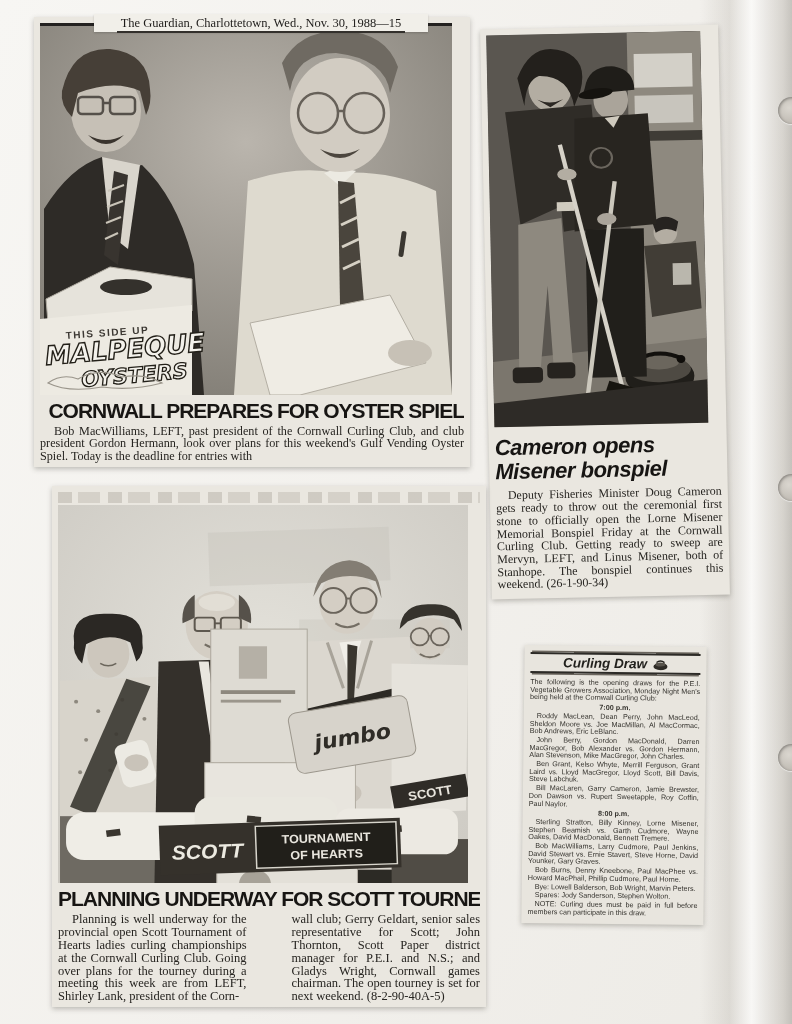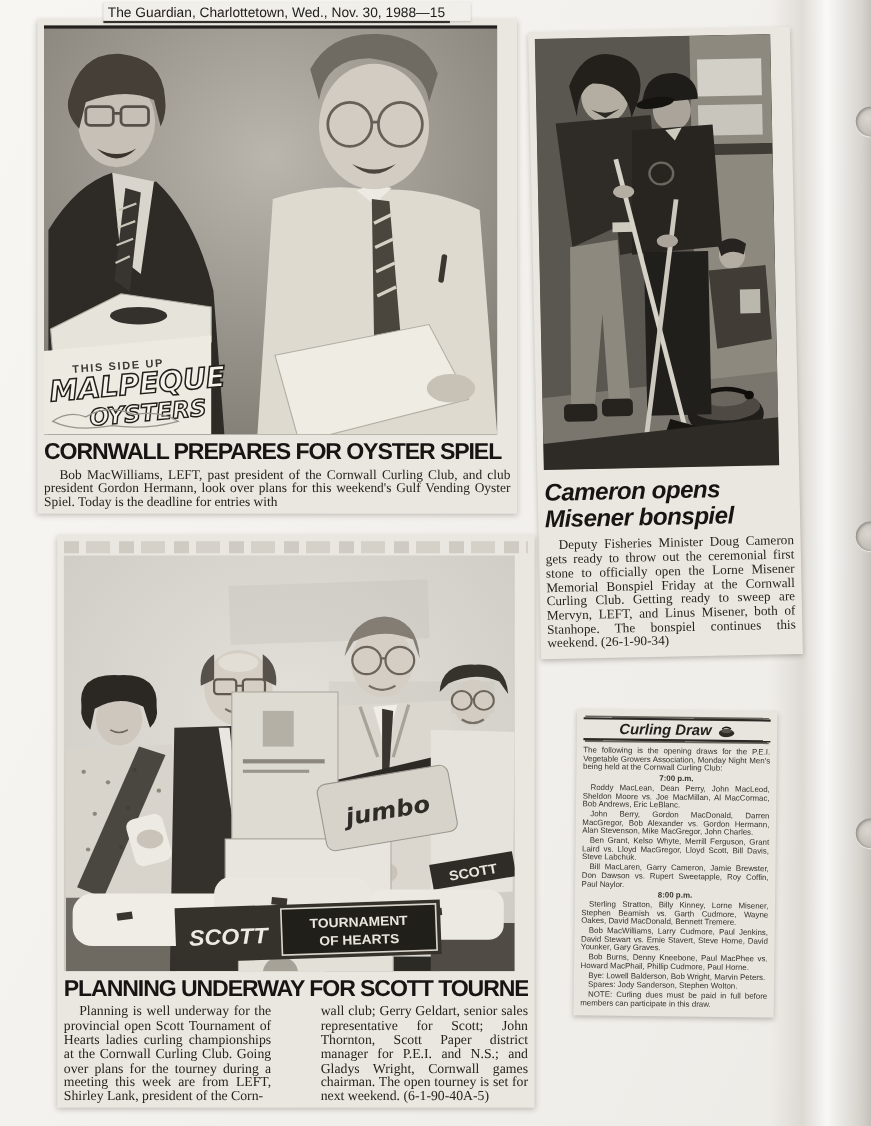--- a/index.html
+++ b/index.html
@@ -5,28 +5,28 @@
   html,body{margin:0;padding:0;}
   .page{position:relative;width:792px;height:1024px;overflow:hidden;
         background:linear-gradient(115deg,#f7f6f3 0%,#f2f0ec 55%,#edebe6 100%);
         font-family:"Liberation Serif",serif;color:#1e1c1a;}
   .page-curl{position:absolute;right:0;top:0;width:92px;height:100%;pointer-events:none;
         background:linear-gradient(to right,rgba(255,255,255,0) 0%,rgba(160,154,145,.22) 32%,rgba(255,255,255,.6) 56%,rgba(150,144,135,.28) 90%,rgba(118,113,105,.35) 100%);}
   .hole{position:absolute;right:-13px;width:27px;height:27px;border-radius:50%;
         background:radial-gradient(circle at 40% 40%,#dad6cf,#b4afa7);
         box-shadow:inset 1px 1px 3px rgba(0,0,0,.35),0 1px 1px rgba(255,255,255,.6);}
   .clip{position:absolute;background:#eae7e0;box-shadow:0 2px 5px rgba(60,55,48,.3);}
-  .masthead{position:absolute;left:94px;top:2px;width:334px;background:#f1efe9;
-        box-shadow:0 1px 2px rgba(0,0,0,.18);
-        font-family:Liberation Sans, sans-serif;font-size:12.5px;padding:2px 0 1px;z-index:5;}
+  .masthead{position:absolute;left:94px;top:14px;width:334px;background:#f1efe9;
+        box-shadow:0 1px 2px rgba(0,0,0,.18);text-align:center;
+        font-family:Liberation Serif, serif;font-size:12.5px;padding:2px 0 1px;z-index:5;}
   .masthead span{border-bottom:2px solid #33302c;padding:0 4px 1px;}
   .photo{position:relative;overflow:hidden;background:#8d8880;}
   .photo svg{display:block;}
   .head-caps{font-family:"Liberation Sans",sans-serif;font-weight:bold;font-size:21px;
-        letter-spacing:-1px;white-space:nowrap;overflow:hidden;text-align:left;
+        letter-spacing:-1px;white-space:nowrap;overflow:hidden;text-align:right;
         margin:4px 0 2px;color:#171513;}
   .cols{display:flex;gap:12px;text-align:justify;font-size:12.2px;line-height:1.02;color:#262420;}
   .cols p{margin:0;flex:1;}
   .indent{text-indent:14px;}
   
   .clip-oyster{left:34px;top:17px;width:424px;padding:6px 6px 5px;}
   .clip-oyster .photo{width:412px;height:372px;}
   
   .clip-cameron{left:486px;top:27px;width:226px;padding:6px 6px 8px;transform:rotate(-1.2deg);}
   .clip-cameron .photo{width:214px;height:392px;background:#55524c;}
@@ -321,21 +321,21 @@
           <text x="12" y="42" font-family="'Liberation Sans',sans-serif" font-size="21" font-weight="bold" font-style="italic" fill="#eceae1">SCOTT</text>
           <rect x="96" y="10" width="140" height="44" fill="#211f1a" stroke="#d8d5cc" stroke-width="1.5"></rect>
           <text x="166" y="29" text-anchor="middle" font-family="'Liberation Sans',sans-serif" font-size="12.5" font-weight="bold" fill="#e9e6de">TOURNAMENT</text>
           <text x="166" y="46" text-anchor="middle" font-family="'Liberation Sans',sans-serif" font-size="12.5" font-weight="bold" fill="#e9e6de">OF HEARTS</text>
         </g>
       </svg>
     </div>
     <h1 class="head-caps">PLANNING UNDERWAY FOR SCOTT TOURNEY</h1>
     <div class="cols" style="font-size:12.5px;line-height:1.03;gap:45px;">
       <p class="indent">Planning is well underway for the provincial open Scott Tournament of Hearts ladies curling championships at the Cornwall Curling Club. Going over plans for the tourney during a meeting this week are from LEFT, Shirley Lank, president of the Corn-</p>
-      <p>wall club; Gerry Geldart, senior sales representative for Scott; John Thornton, Scott Paper district manager for P.E.I. and N.S.; and Gladys Wright, Cornwall games chairman. The open tourney is set for next weekend. (6-1-90-40A-5)</p>
+      <p>wall club; Gerry Geldart, senior sales representative for Scott; John Thornton, Scott Paper district manager for P.E.I. and N.S.; and Gladys Wright, Cornwall games chairman. The open tourney is set for next weekend. (8-2-90-40A-5)</p>
     </div>
   </article>
 
   <aside class="clip clip-draw">
     <div class="draw-titlebox">
       <span class="draw-title">Curling Draw</span>
       <svg width="16" height="12" viewBox="0 0 16 12">
         <ellipse cx="8" cy="8" rx="7" ry="3.6" fill="#2e2b26"></ellipse>
         <ellipse cx="8" cy="6" rx="5" ry="2" fill="#57534b"></ellipse>
         <path d="M4,4 Q8,1 12,4" stroke="#1c1a16" stroke-width="1.4" fill="none"></path>

